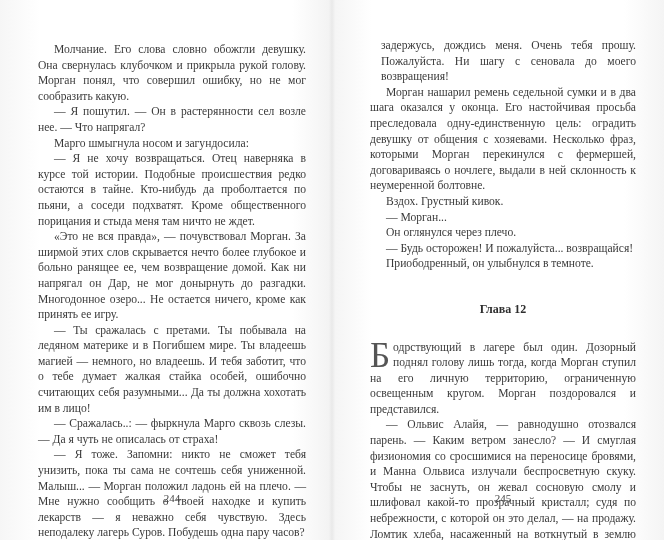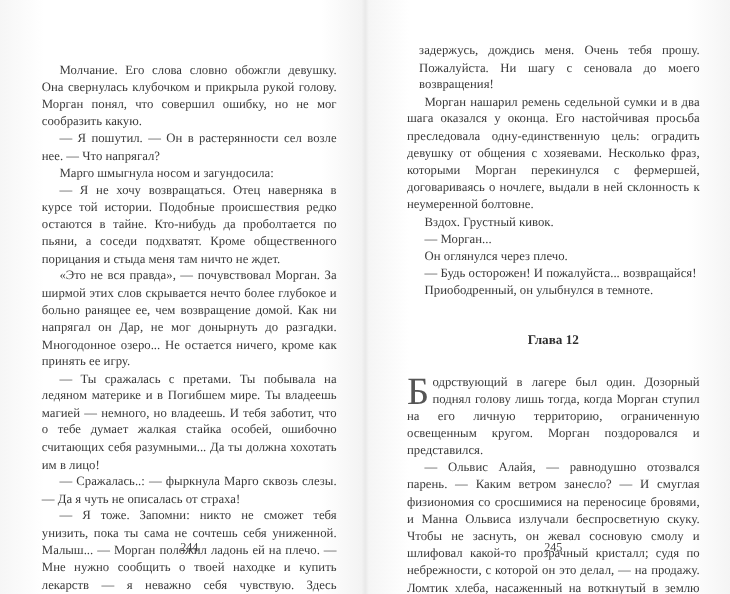--- a/index.html
+++ b/index.html
@@ -8,21 +8,21 @@
     background: #ffffff;
     font-family: "Liberation Serif", "DejaVu Serif", serif;
     color: #3a3a3a;
   }
   .spread {
     position: relative; width: 664px; height: 540px;
     display: flex;
     background: linear-gradient(to right, #f6f6f6 0%, #ffffff 6%, #ffffff 44%, #f3f3f3 49.5%, #e9e9e9 50%, #f5f5f5 50.5%, #ffffff 56%, #ffffff 94%, #f4f4f4 100%);
   }
   .page { position: relative; width: 332px; height: 540px; box-sizing: border-box; }
-  .page.left { padding: 56px 26px 0 38px; }
+  .page.left { padding: 42px 26px 0 38px; }
   .page.right { padding: 7px 28px 0 38px; }
   .text {
     font-size: 11.6px; line-height: 15.6px; text-align: justify;
     hyphens: manual;
   }
   .text p { margin: 0; text-indent: 16px; }
   .text p.noindent { text-indent: 0; margin-left: 11px; }
   .chapter {
     text-align: center; font-weight: bold; font-size: 12px;
     margin: 30px 0 22px 0; color: #2e2e2e;

